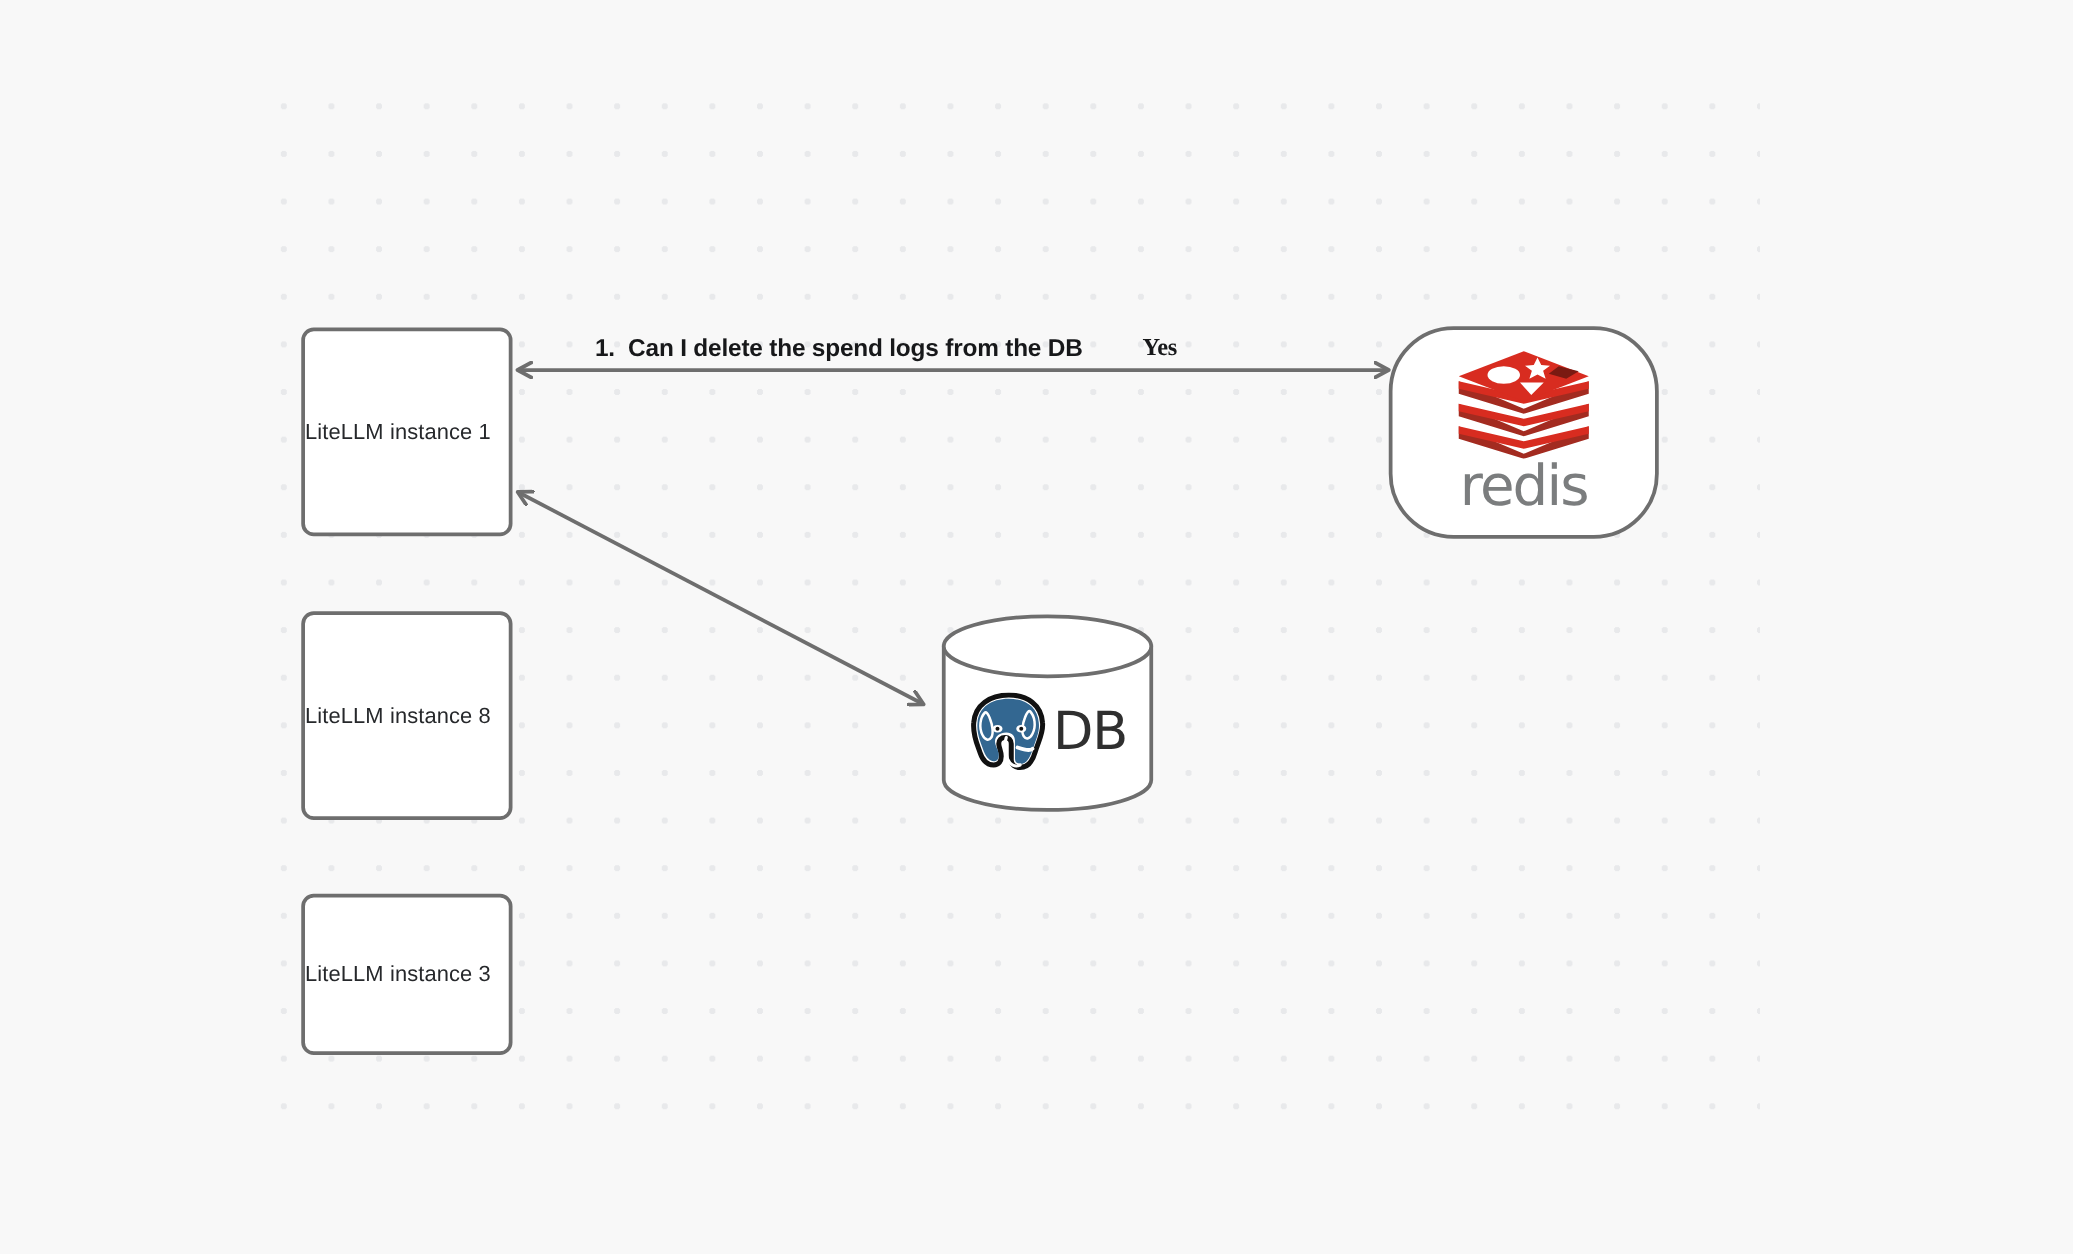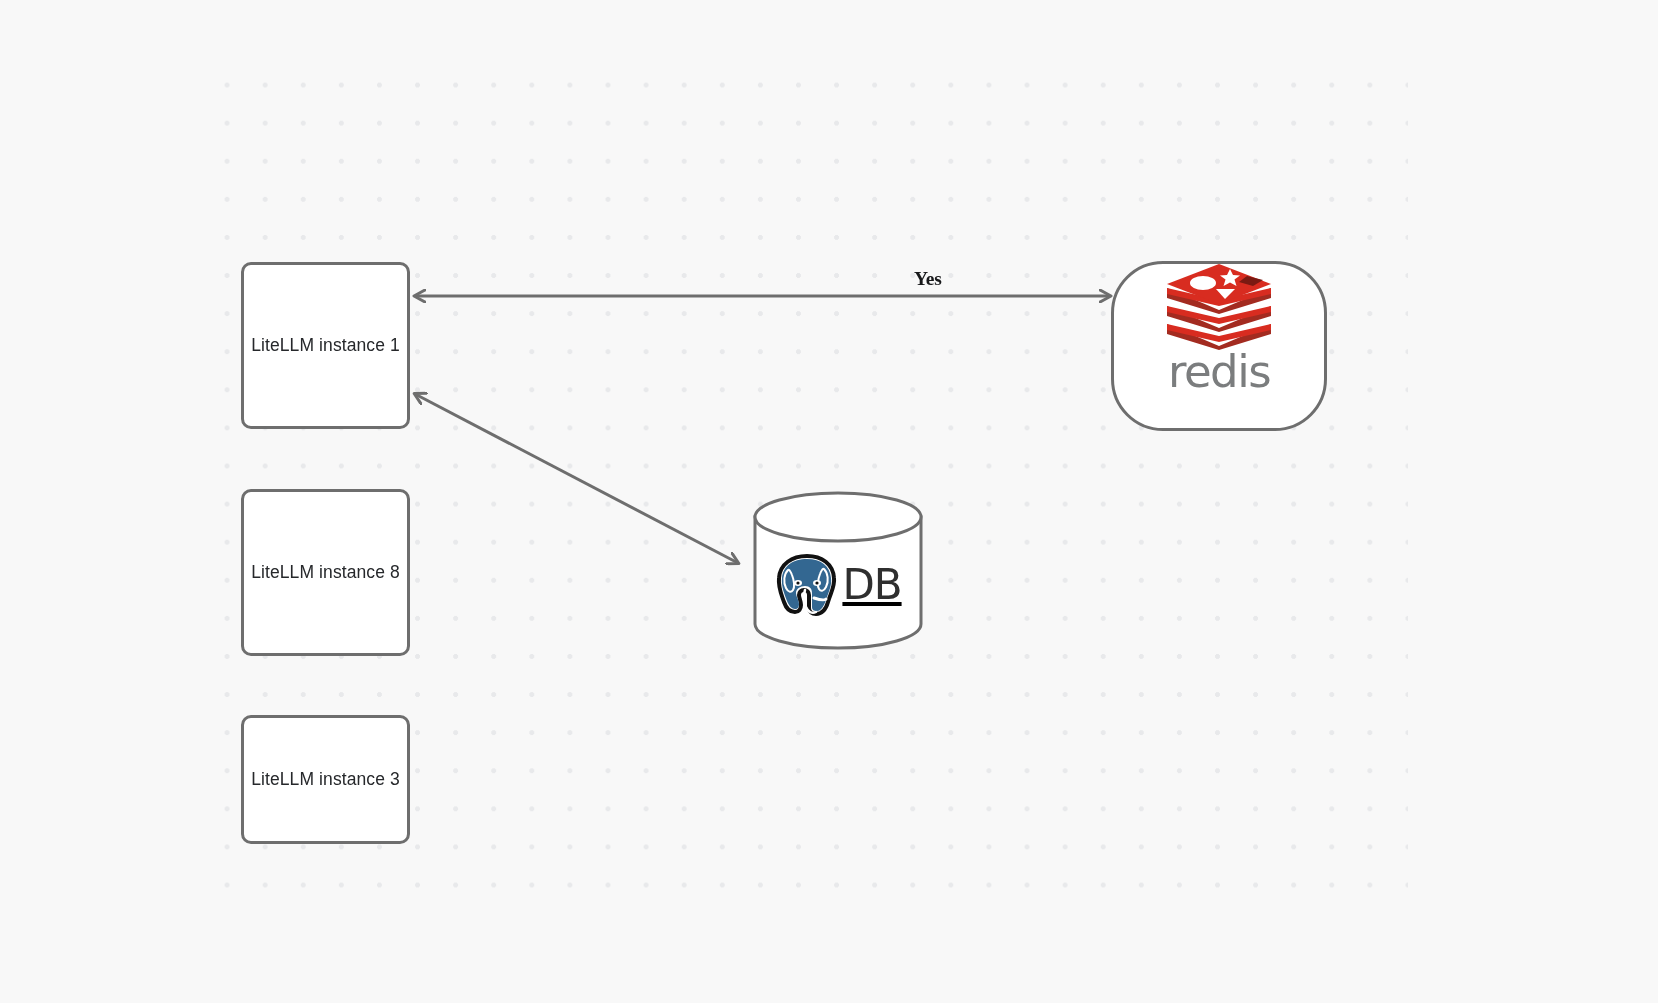--- a/index.html
+++ b/index.html
@@ -28,21 +28,20 @@
     pointer-events: none;
   }
   .node-box {
     position: absolute;
     background: #ffffff;
     border: 3px solid #6e6e6e;
     border-radius: 10px;
     box-sizing: border-box;
     display: flex;
     align-items: center;
-    justify-content: center;
   }
   .node-label {
     font-size: 17.5px;
     color: #26282b;
     font-family: "Liberation Sans", sans-serif;
     letter-spacing: 0.1px;
     text-align: center;
   }
   
   #redis-node {
@@ -51,21 +50,21 @@
     top: 261px;
     width: 216px;
     height: 170px;
     background: #ffffff;
     border: 3px solid #6e6e6e;
     border-radius: 52px;
     box-sizing: border-box;
     display: flex;
     flex-direction: column;
     align-items: center;
-    justify-content: flex-start;
+    justify-content: center;
   }
   #redis-logo-wrap {
     display: flex;
     flex-direction: column;
     align-items: center;
     transform: translateY(-2px);
   }
   .redis-wordmark {
     font-family: "DejaVu Sans", sans-serif;
     font-size: 45px;
@@ -82,21 +81,20 @@
     top: 491px;
     width: 172px;
     height: 159px;
   }
   .db-label {
     position: absolute;
     left: 0; top: 0; width: 100%; height: 100%;
     display: flex;
     align-items: center;
     justify-content: center;
-    text-decoration: underline;
   }
   .db-text {
     font-family: "DejaVu Sans", sans-serif;
     font-size: 42px;
     color: #2f2f2f;
     letter-spacing: -1px;
     margin-left: 2px;
     font-weight: 400;
   }
   
@@ -201,17 +199,18 @@
         <circle cx="43" cy="29" r="1.6" fill="#111111"></circle>
 
         <path d="M31,36 C29,42 30,48 32,53 C34,58 38,60 42,58" fill="none" stroke="#ffffff" stroke-width="2.5" stroke-linecap="round"></path>
 
         <path d="M40,44 C46,46 50,47 52,45" fill="none" stroke="#ffffff" stroke-width="3" stroke-linecap="round"></path>
       </svg>
       <span class="db-text">DB</span>
     </div>
   </div>
 
+  <div class="edge-label" style="left:476px; top:268px;">1.  Can I delete the spend logs from the DB</div>
 
   <div class="edge-label" style="left:914px; top:268px;font-family:Liberation Serif, serif;">Yes</div>
 
 
 </div>
 
 </body></html>

